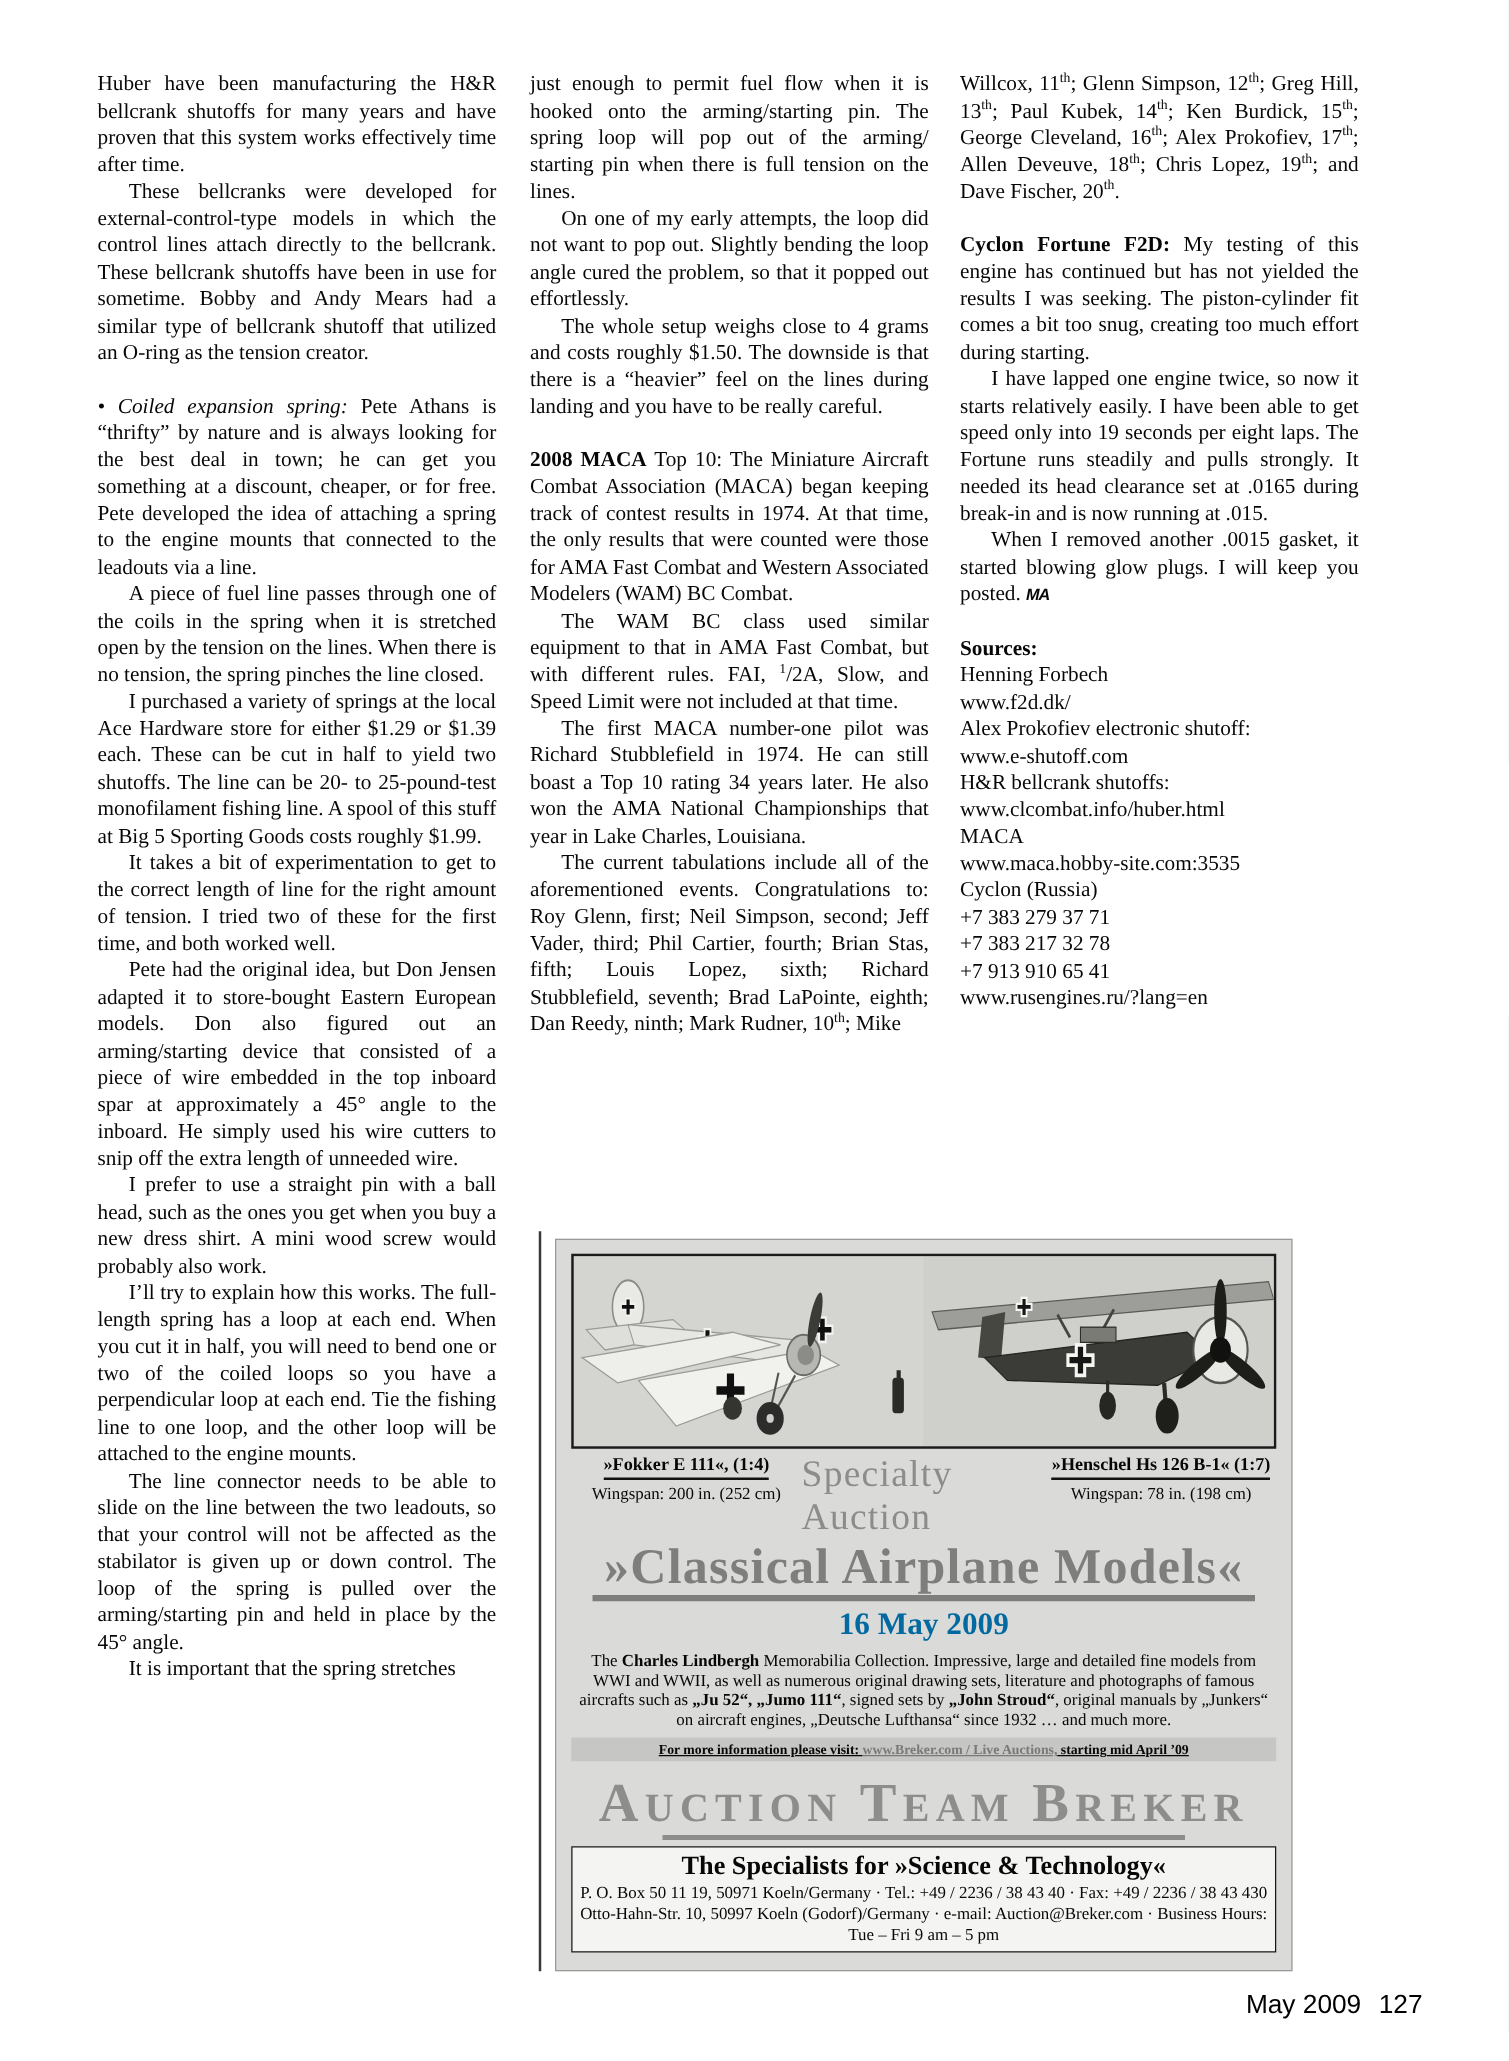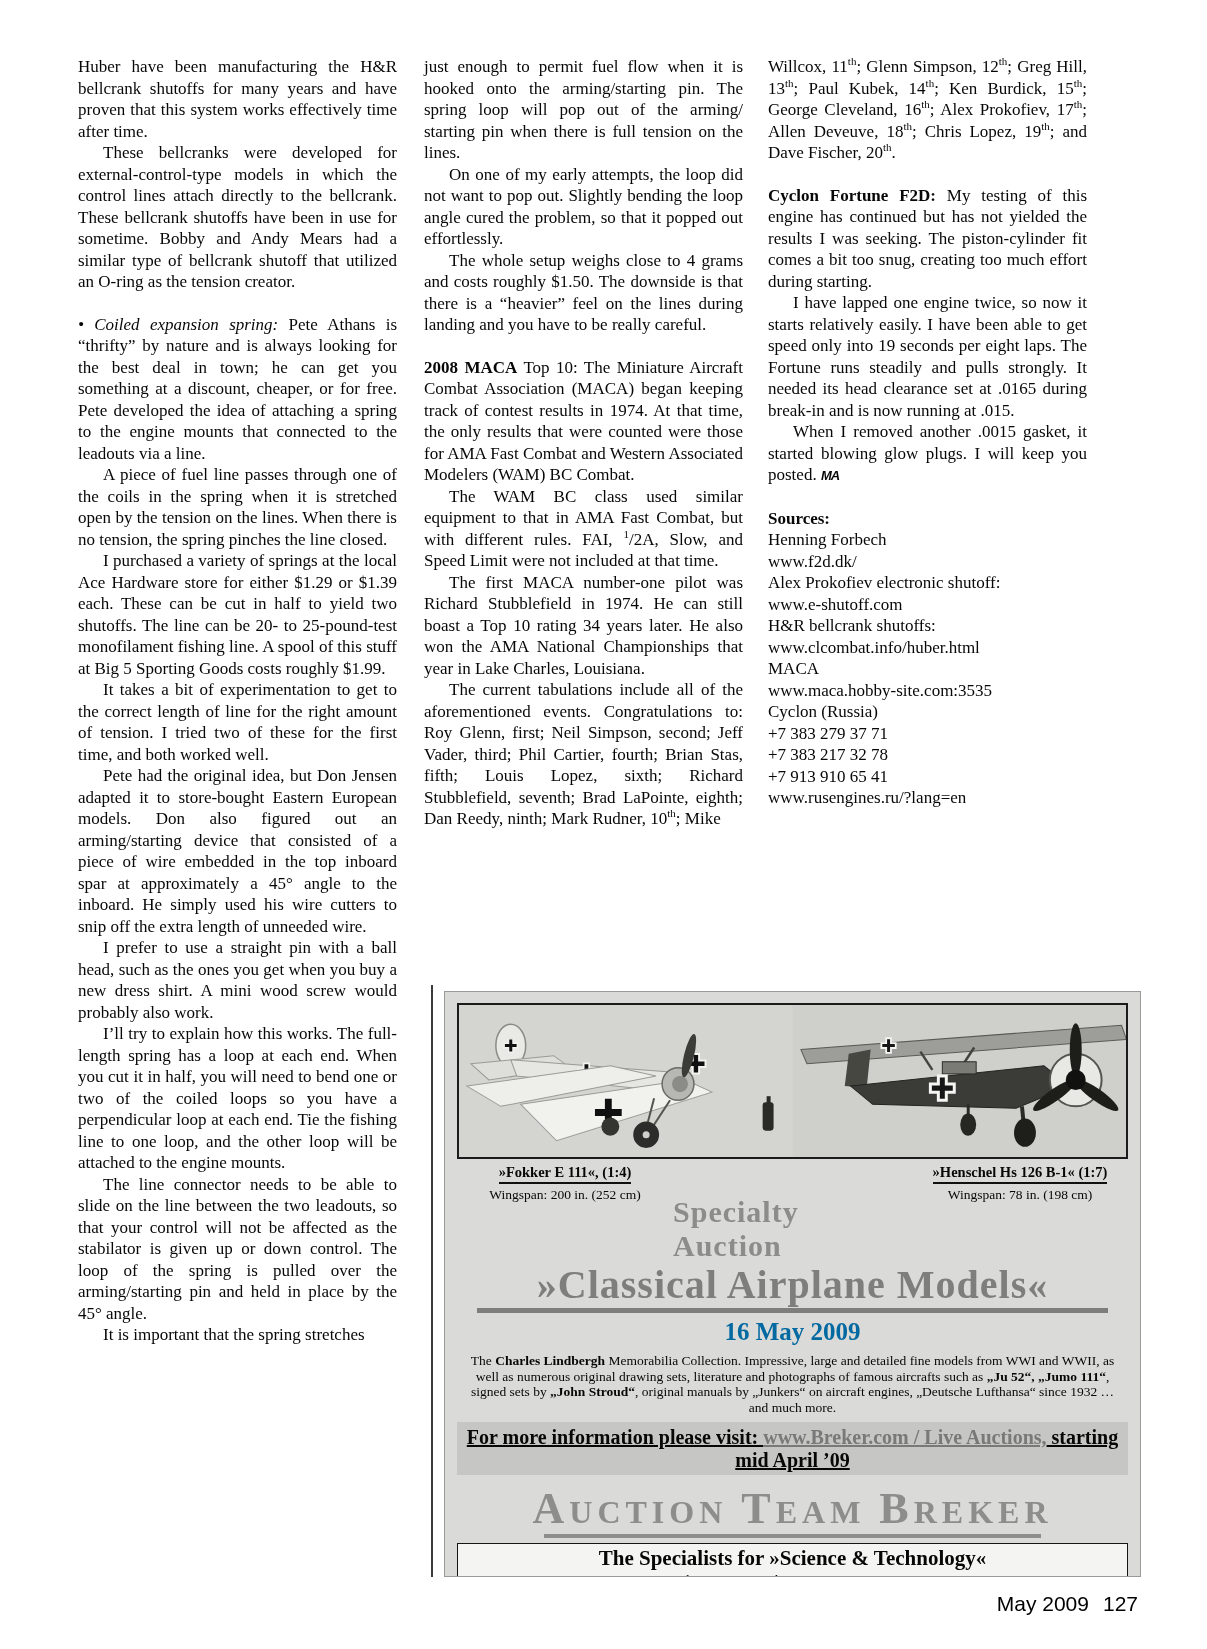--- a/index.html
+++ b/index.html
@@ -15,37 +15,37 @@
   .sp{margin-top:21px;}
   .ital{font-style:italic;}
   .bld{font-weight:bold;}
   sup{font-size:11px;line-height:0;}
   .src{margin:0;text-align:left;white-space:pre-line;}
   .endmark{font-family:"Liberation Sans",sans-serif;font-weight:bold;font-style:italic;
            font-size:13px;letter-spacing:-1px;}
   .vrule{position:absolute;left:431px;top:985px;width:2px;height:592px;background:#3a3a3a;}
 
   
-  .ad{position:absolute;left:444px;top:991px;width:697px;height:586px;box-sizing:border-box;
+  .ad{position:absolute;left:444px;top:991px;width:590px;height:586px;box-sizing:border-box;
       background:#dadad8;border:1px solid #9a9a98;padding:11px 12px 0;overflow:hidden;}
   .photo-box{height:152px;border:2px solid #1b1b1b;display:flex;background:#d0d0ce;}
   .photo-box svg{display:block;height:100%;width:50%;}
   .labels-row{display:flex;justify-content:space-between;margin-top:4px;}
   .plane-label-block{width:218px;text-align:center;}
   .plane-label{font-weight:bold;font-size:14.5px;border-bottom:2px solid #111;
                display:inline-block;padding-bottom:1px;}
   .plane-wingspan{font-size:13.5px;margin-top:3px;}
-  .specialty{font-weight:bold;font-size:30px;color:#8c8c8a;margin-top:32px;letter-spacing:1px;}
+  .specialty{font-weight:normal;font-size:30px;color:#8c8c8a;margin-top:0;letter-spacing:1px;}
   .ad-title{text-align:center;font-weight:bold;font-size:40px;line-height:44px;
             color:#7e7e7c;margin-top:0;letter-spacing:1px;}
   .ad-title-underline{height:5px;background:#7e7e7c;width:94%;margin:1px auto 0;}
   .ad-date{text-align:center;font-weight:bold;font-size:25px;color:#0369a1;margin-top:5px;}
   .ad-desc{text-align:center;font-size:13.5px;line-height:15.5px;margin-top:7px;padding:0 4px;}
   .info-bar{margin-top:7px;background:#c6c6c4;padding:4px 0 3px;text-align:center;
-            font-weight:bold;font-size:20px;}
+            font-weight:bold;font-size:11px;}
   .info-bar span{text-decoration:underline;}
   .info-link{color:#79797a;}
   .logo{text-align:center;margin-top:8px;color:#8d8d8b;white-space:nowrap;}
   .logo-word{font-family:"Liberation Serif",serif;font-weight:bold;font-size:32px;
              letter-spacing:5px;display:inline-block;margin:0 7px;text-transform:uppercase;}
   .logo-word::first-letter{font-size:44px;}
   .logo-underline{height:4px;background:#8d8d8b;width:74%;margin:0 auto;}
   .contact-box{margin:5px auto 0;background:#f4f4f2;border:1px solid #151515;
                text-align:center;padding:2px 6px 5px;}
   .specialists{font-weight:bold;font-size:21px;}

